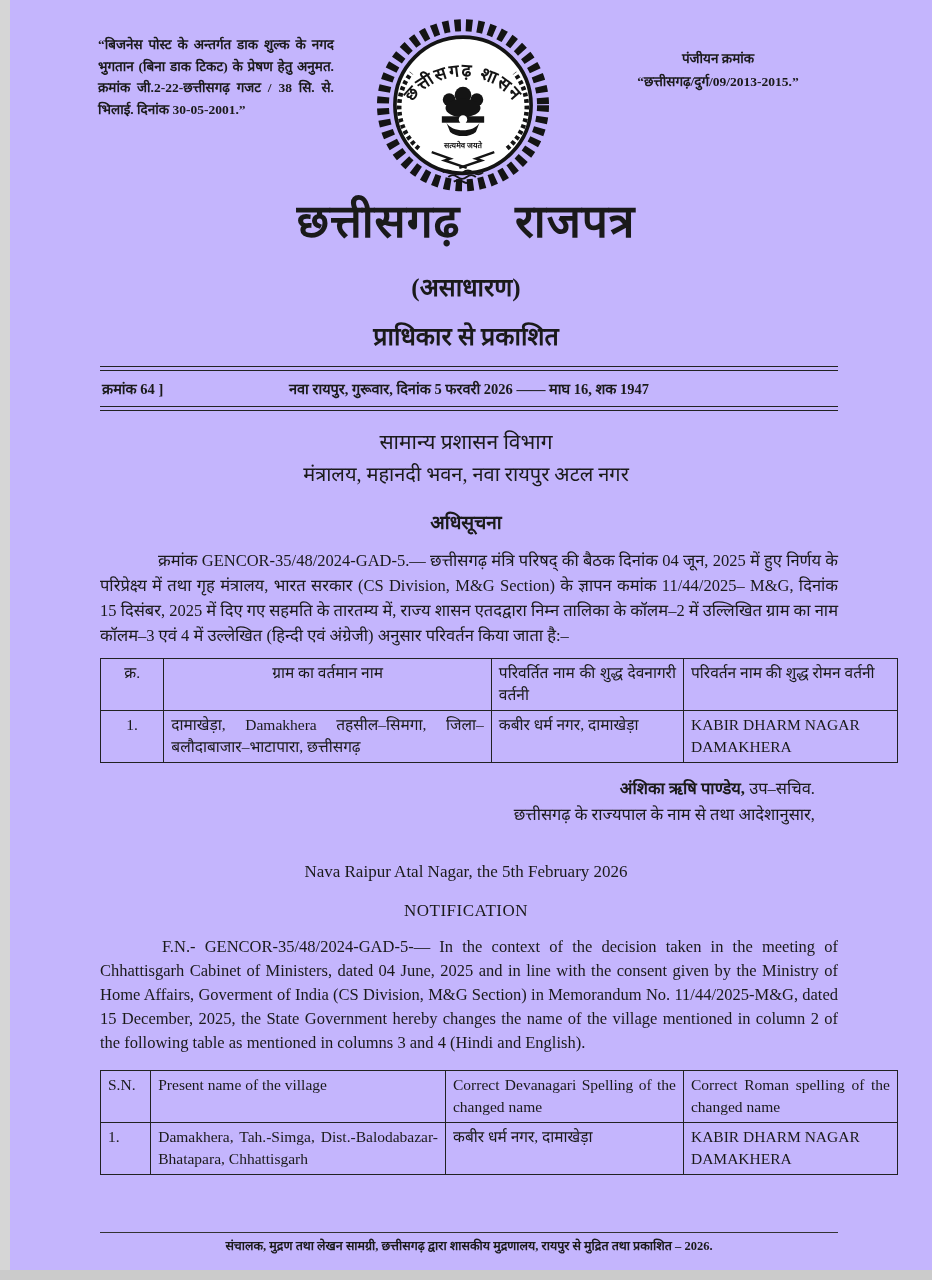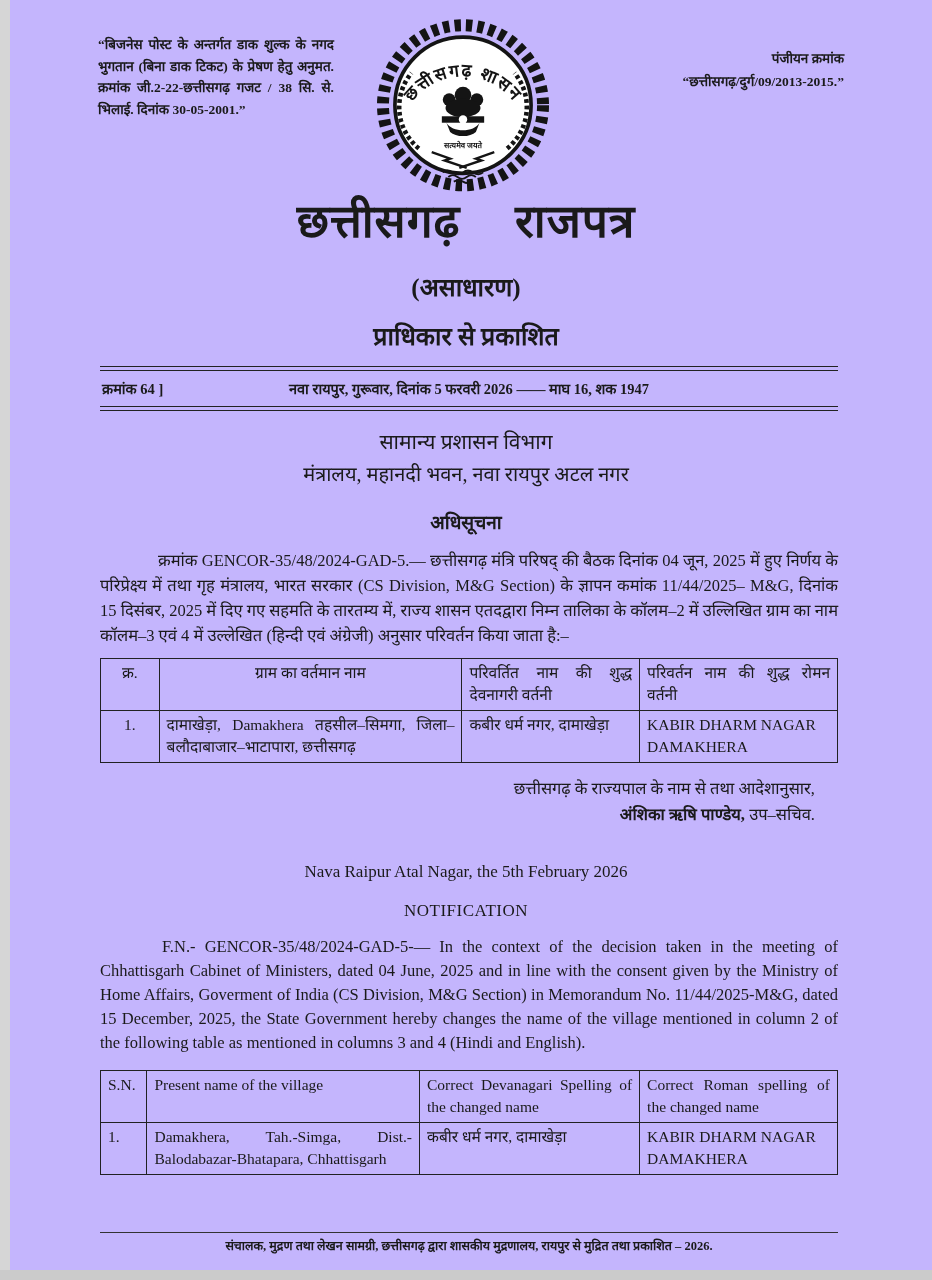--- a/index.html
+++ b/index.html
@@ -15,21 +15,21 @@
   .edge-bottom{position:absolute;left:0;bottom:0;width:100%;height:10px;background:#cbcbcb;}
 
   
   .header{display:flex;justify-content:space-between;padding:14px 88px 0 98px;height:192px;box-sizing:border-box;}
   .masthead-note{
     width:236px;margin-top:20px;
     font-weight:bold;font-size:13.5px;line-height:1.6;
     text-align:justify;
   }
   .emblem-wrap{width:184px;flex:0 0 auto;margin:0 6px;}
-  .registration{width:252px;margin-top:34px;text-align:right;font-weight:bold;font-size:13.5px;line-height:1.7;}
+  .registration{width:252px;margin-top:34px;text-align:center;font-weight:bold;font-size:13.5px;line-height:1.7;}
 
   .gz-title{
     margin:4px 0 0 0;text-align:center;
     font-size:46px;font-weight:bold;word-spacing:42px;letter-spacing:1px;
     line-height:1.15;
   }
   .gz-sub1{margin-top:20px;text-align:center;font-size:25px;font-weight:bold;}
   .gz-sub2{margin-top:15px;text-align:center;font-size:25px;font-weight:bold;}
 
   .issue-bar{margin:14px 94px 0 100px;}
@@ -41,21 +41,21 @@
   .dept{margin-top:16px;font-size:21px;}
   .addr{margin-top:5px;font-size:20px;}
   .hi-place{margin-top:19px;font-size:17px;}
   .hi-head{margin-top:22px;font-size:19px;font-weight:bold;}
 
   .hi-body{
     margin:13px 94px 0 100px;
     font-size:16.5px;line-height:25px;text-align:justify;text-indent:58px;
   }
   table.gz{
-    border-collapse:collapse;margin:10px 94px 0 100px;width:738px;table-layout:fixed;
+    border-collapse:collapse;margin:10px 94px 0 100px;width:798px;table-layout:fixed;
     font-size:15.5px;line-height:1.45;
   }
   table.gz td,table.gz th{
     border:1.2px solid #222;padding:3px 7px;vertical-align:top;font-weight:normal;text-align:left;
   }
   table.gz .cc{text-align:center;}
   table.gz .jj{text-align:justify;}
   .hi-col1{width:58px}.hi-col2{width:300px}.hi-col3{width:176px}.hi-col4{width:196px}
   .en-col1{width:46px}.en-col2{width:270px}.en-col3{width:218px}.en-col4{width:196px}
 
@@ -167,24 +167,24 @@
     <tr>
       <td class="cc">1.</td>
       <td class="jj">दामाखेड़ा, Damakhera तहसील–सिमगा, जिला–बलौदाबाजार–भाटापारा, छत्तीसगढ़</td>
       <td class="jj">कबीर धर्म नगर, दामाखेड़ा</td>
       <td>KABIR DHARM NAGAR DAMAKHERA</td>
     </tr>
   </tbody>
     </table>
 
   <div class="hi-sign">
-    <div>छत्तीसगढ़ के राज्यपाल के नाम से तथा आदेशानुसार,</div>
     <div>
       <span class="nm">अंशिका ऋषि पाण्डेय,</span><span> उप–सचिव.</span>
     </div>
+    <div>छत्तीसगढ़ के राज्यपाल के नाम से तथा आदेशानुसार,</div>
   </div>
 
   <div class="c en-place">Nava Raipur Atal Nagar, the 5th February 2026</div>
   <div class="c en-head">NOTIFICATION</div>
   <div class="en-body">F.N.- GENCOR-35/48/2024-GAD-5-— In the context of the decision taken in the meeting of Chhattisgarh Cabinet of Ministers, dated 04 June, 2025 and in line with the consent given by the Ministry of Home Affairs, Goverment of India (CS Division, M&amp;G Section) in Memorandum No. 11/44/2025-M&amp;G, dated 15 December, 2025, the State Government hereby changes the name of the village mentioned in column 2 of the following table as mentioned in columns 3 and 4 (Hindi and English).</div>
 
   <div class="en-table-wrap">
     <table class="gz">
       <colgroup>
           <col class="en-col1">

